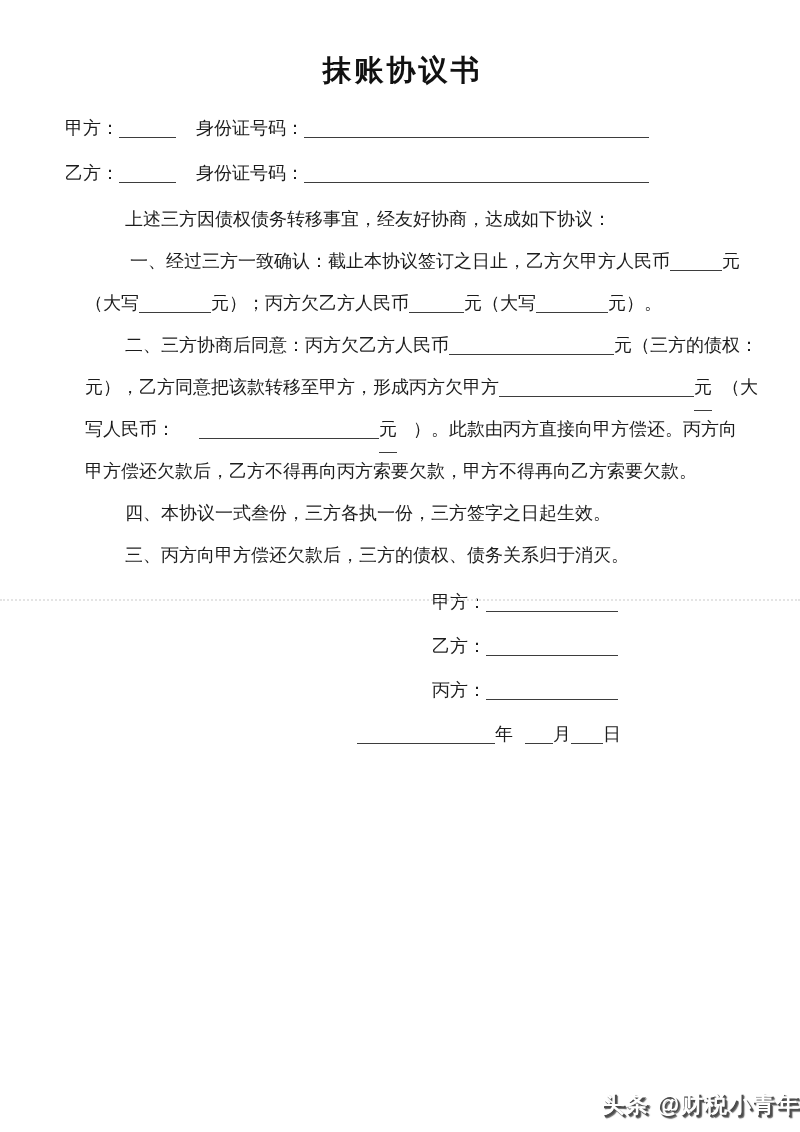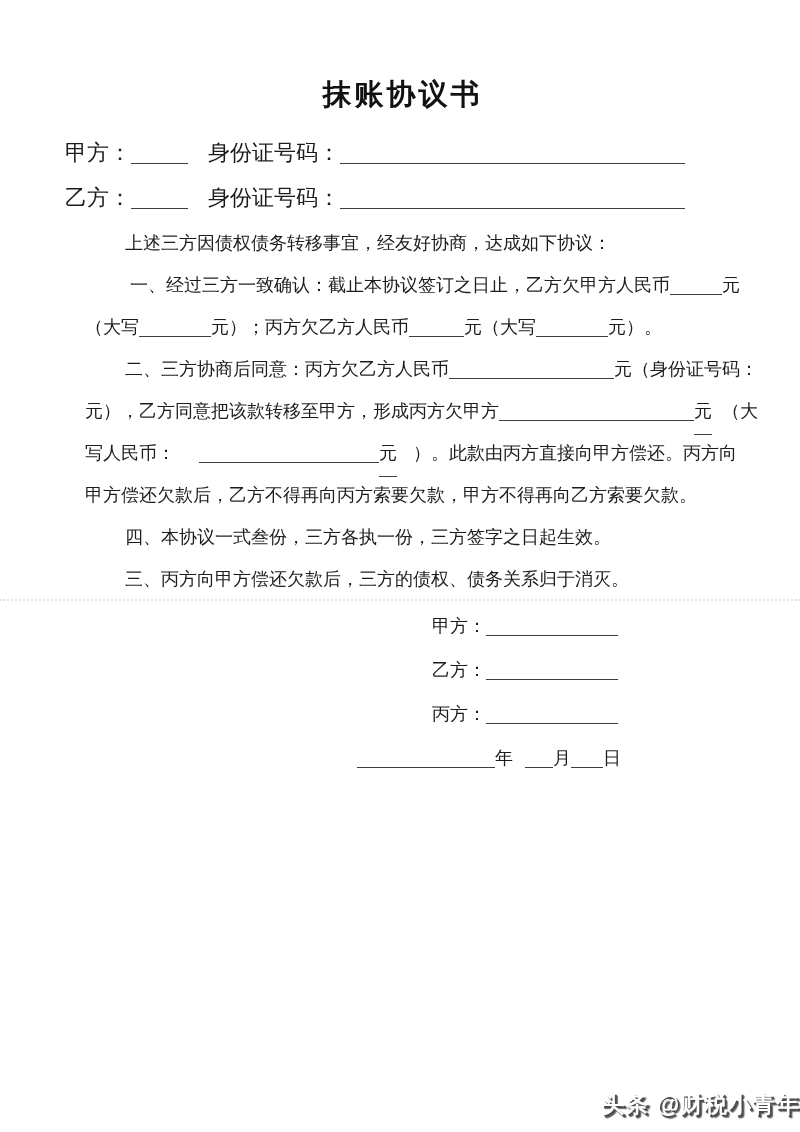--- a/index.html
+++ b/index.html
@@ -4,39 +4,39 @@
 <style>
   html,body{margin:0;padding:0;background:#ffffff;}
   .page{
     position:relative;
     width:800px;height:1132px;
     background:#ffffff;
     font-family:"Liberation Serif","DejaVu Serif",serif;
     color:#1c1c1c;
     overflow:hidden;
     box-sizing:border-box;
-    padding:76px 60px 0 65px;
+    padding:52px 60px 0 65px;
   }
   .title{
     margin:0;
     text-align:center;
     font-size:29px;
     font-weight:700;
     letter-spacing:3px;
     color:#111;
     height:40px;
     line-height:36px;
   }
   
   .parties{margin-top:14px;}
   .party-row{
     height:45px;
     line-height:45px;
     white-space:nowrap;
-    font-size:22px;
+    font-size:18px;
   }
   
   .txt{display:inline-block;vertical-align:baseline;}
   .blank{
     display:inline-block;
     height:19px;
     border-bottom:1.5px solid #3d3d3d;
     vertical-align:-4px;
   }
   .gap{display:inline-block;height:1px;}
@@ -94,21 +94,21 @@
 
   <div class="parties" id="parties">
       <div class="party-row"><span class="txt">甲方：</span><span class="blank" style="width: 57px;"></span><span class="gap" style="width: 20px;"></span><span class="txt">身份证号码：</span><span class="blank" style="width: 345px;"></span></div>
       <div class="party-row"><span class="txt">乙方：</span><span class="blank" style="width: 57px;"></span><span class="gap" style="width: 20px;"></span><span class="txt">身份证号码：</span><span class="blank" style="width: 345px;"></span></div>
     </div>
 
   <div class="body-lines" id="body-lines">
       <div class="line" style="padding-left: 40px;"><span class="txt">上述三方因债权债务转移事宜，经友好协商，达成如下协议：</span></div>
       <div class="line" style="padding-left: 40px; text-align: right;"><span class="txt">一、经过三方一致确认：截止本协议签订之日止，乙方欠甲方人民币</span><span class="blank" style="width: 52px;"></span><span class="txt">元</span></div>
       <div class="line"><span class="txt">（大写</span><span class="blank" style="width: 72px;"></span><span class="txt">元）；丙方欠乙方人民币</span><span class="blank" style="width: 55px;"></span><span class="txt">元（大写</span><span class="blank" style="width: 72px;"></span><span class="txt">元）。</span></div>
-      <div class="line" style="padding-left: 40px;"><span class="txt">二、三方协商后同意：丙方欠乙方人民币</span><span class="blank" style="width: 165px;"></span><span class="txt">元（身份证号码：</span></div>
+      <div class="line" style="padding-left: 40px;"><span class="txt">二、三方协商后同意：丙方欠乙方人民币</span><span class="blank" style="width: 165px;"></span><span class="txt">元（三方的债权：</span></div>
       <div class="line"><span class="txt">元），乙方同意把该款转移至甲方，形成丙方欠甲方</span><span class="blank" style="width: 195px;"></span><span class="txt ul">元</span><span class="gap" style="width: 10px;"></span><span class="txt">（大</span></div>
       <div class="line"><span class="txt">写人民币：</span><span class="gap" style="width: 24px;"></span><span class="blank" style="width: 180px;"></span><span class="txt ul">元</span><span class="gap" style="width: 16px;"></span><span class="txt">）。此款由丙方直接向甲方偿还。丙方向</span></div>
       <div class="line"><span class="txt">甲方偿还欠款后，乙方不得再向丙方索要欠款，甲方不得再向乙方索要欠款。</span></div>
       <div class="line" style="padding-left: 40px;"><span class="txt">四、本协议一式叁份，三方各执一份，三方签字之日起生效。</span></div>
       <div class="line" style="padding-left: 40px;"><span class="txt">三、丙方向甲方偿还欠款后，三方的债权、债务关系归于消灭。</span></div>
     </div>
 
   <div class="faint-divider"></div>
 
   <div class="sigs" id="sig-lines">

